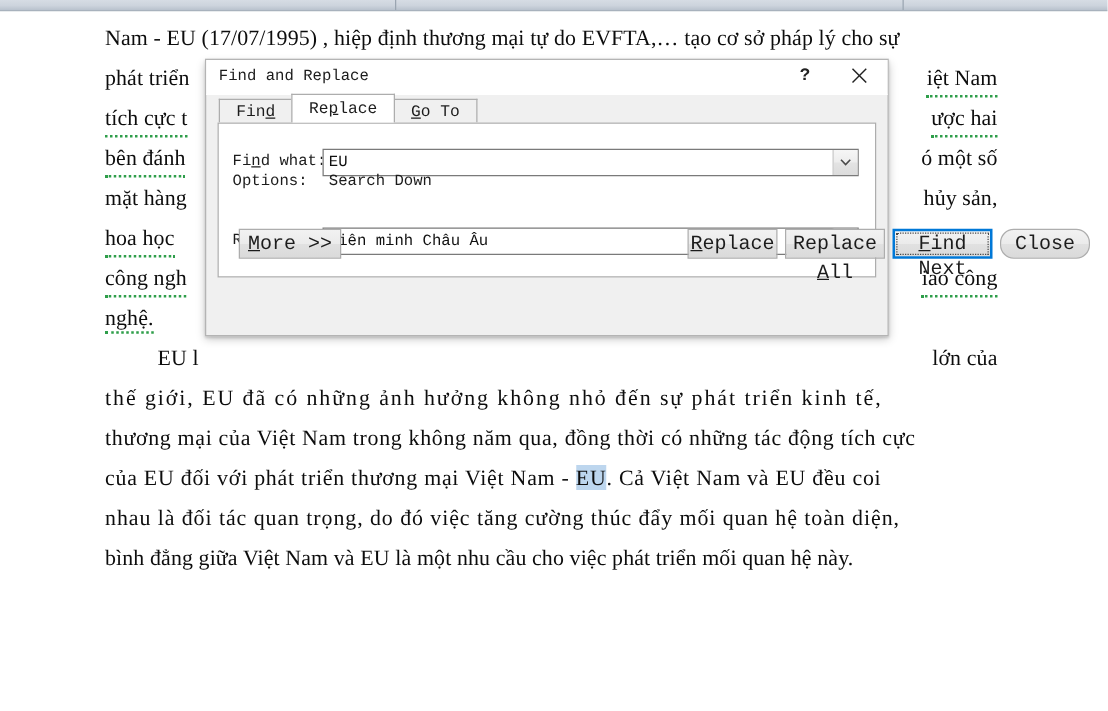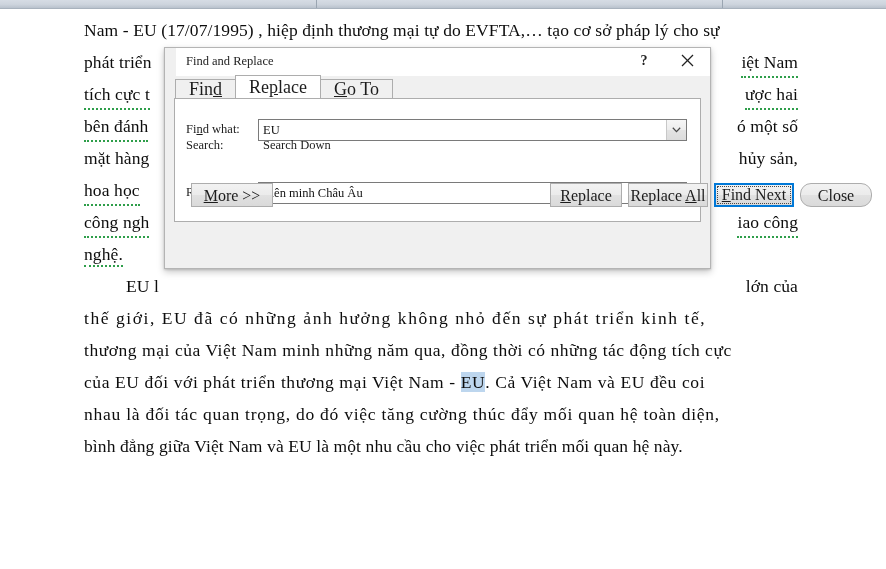--- a/index.html
+++ b/index.html
@@ -75,22 +75,21 @@
   #find-replace-dialog {
     position: absolute;
     left: 164px;
     top: 47px;
     width: 547px;
     height: 222px;
     background: #f0f0f0;
     border: 1px solid #b4b4b4;
     box-sizing: border-box;
     box-shadow: 0 3px 7px rgba(0,0,0,0.22), 0 1px 2px rgba(0,0,0,0.15);
-    font-family: Liberation Serif, serif;
-    padding-left: 11px;
+    font-family: Liberation Mono, monospace;
   }
 
   
   #dialog-titlebar {
     position: relative;
     height: 27px;
     background: #ffffff;
     border-bottom: 1px solid #ffffff;
   }
   #dialog-title {
@@ -128,21 +127,21 @@
     left: 10px; bottom: 0;
     height: 23px;
     display: flex;
     align-items: flex-end;
   }
   .tab {
     position: relative;
     height: 19px;
     line-height: 19px;
     padding: 0 13px;
-    font-size: 18px;
+    font-size: 13px;
     color: #1c1c1c;
     background: #f0f0f0;
     border: 1px solid #adadad;
     border-bottom: none;
     margin-right: -1px;
     box-sizing: border-box;
     cursor: default;
     user-select: none;
   }
   .tab.active {
@@ -310,21 +309,21 @@
       <span class="sp-err">nghệ.</span>
     </div>
 
     <div class="doc-line justify indent">
       <span class="w">EU l</span>
       <span class="w">lớn của</span>
     </div>
 
     <div class="doc-line" style="letter-spacing:1.55px">thế giới, EU đã có những ảnh hưởng không nhỏ đến sự phát triển kinh tế,</div>
 
-    <div class="doc-line" style="letter-spacing:0.55px">thương mại của Việt Nam minh những năm qua, đồng thời có những tác động tích cực</div>
+    <div class="doc-line" style="letter-spacing:0.55px">thương mại của Việt Nam trong không năm qua, đồng thời có những tác động tích cực</div>
 
     <div class="doc-line" style="letter-spacing:0.6px">
       <span>của EU đối với phát triển thương mại Việt Nam - </span><span class="sel">EU</span><span>. Cả Việt Nam và EU đều coi</span>
     </div>
 
     <div class="doc-line" style="letter-spacing:0.75px">nhau là đối tác quan trọng, do đó việc tăng cường thúc đẩy mối quan hệ toàn diện,</div>
 
     <div class="doc-line" style="letter-spacing:0.1px">bình đẳng giữa Việt Nam và EU là một nhu cầu cho việc phát triển mối quan hệ này.</div>
   </div>
 </div>
@@ -368,21 +367,21 @@
         <div class="combo-input">EU</div>
         <div class="combo-arrow">
           <svg width="9" height="6" viewBox="0 0 9 6">
             <polyline points="0.8,0.8 4.5,4.6 8.2,0.8" fill="none" stroke="#4a4a4a" stroke-width="1.3"></polyline>
           </svg>
         </div>
       </div>
     </div>
 
     <div class="field-row" style="top:36px">
-      <div class="field-label">Search:</div>
+      <div class="field-label">Options:</div>
       <div class="static-text">Search Down</div>
     </div>
 
     <div class="field-row" style="top:83px">
       <div class="field-label">Replace wi<u>t</u>h:</div>
       <div class="combo">
         <div class="combo-input">Liên minh Châu Âu</div>
         <div class="combo-arrow">
           <svg width="9" height="6" viewBox="0 0 9 6">
             <polyline points="0.8,0.8 4.5,4.6 8.2,0.8" fill="none" stroke="#4a4a4a" stroke-width="1.3"></polyline>

